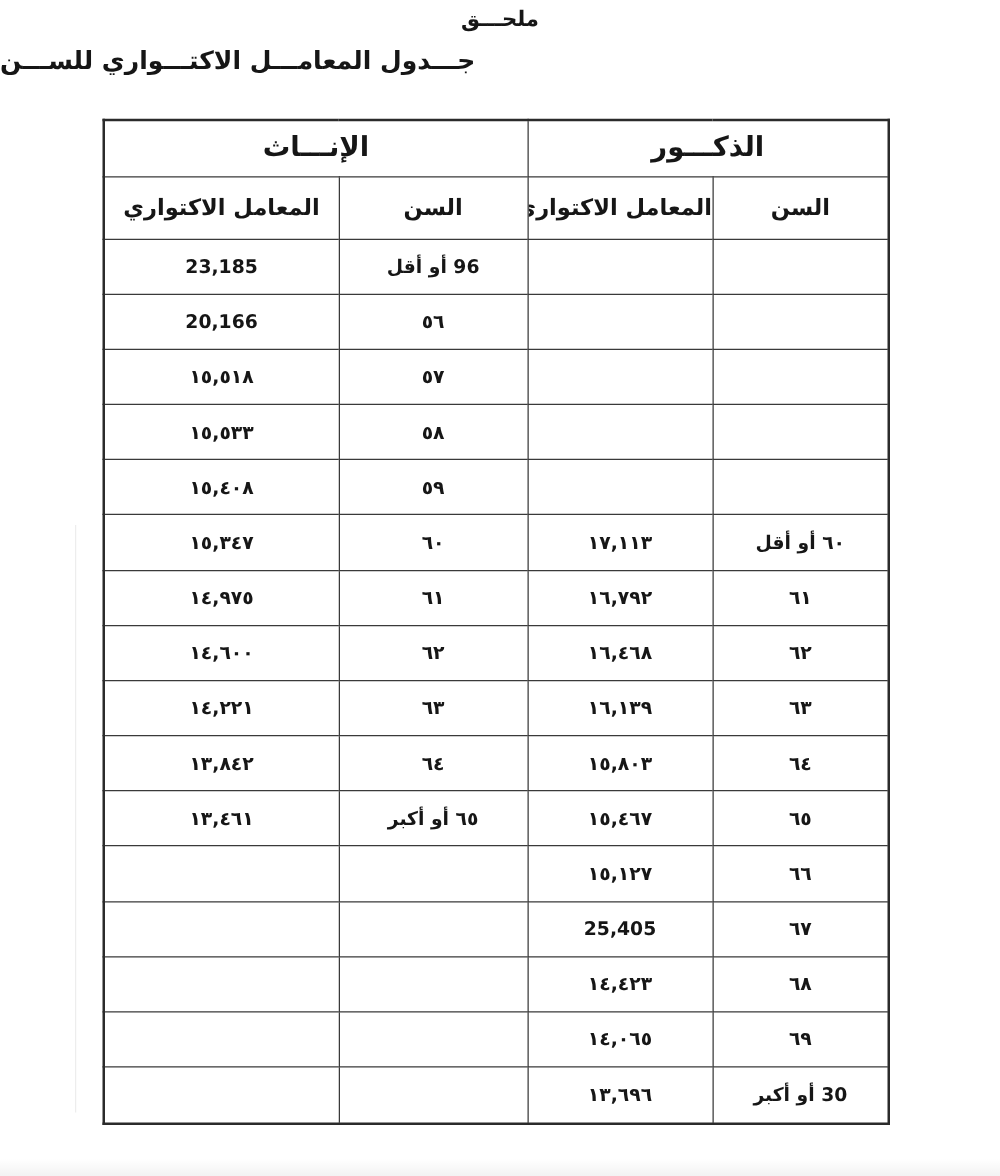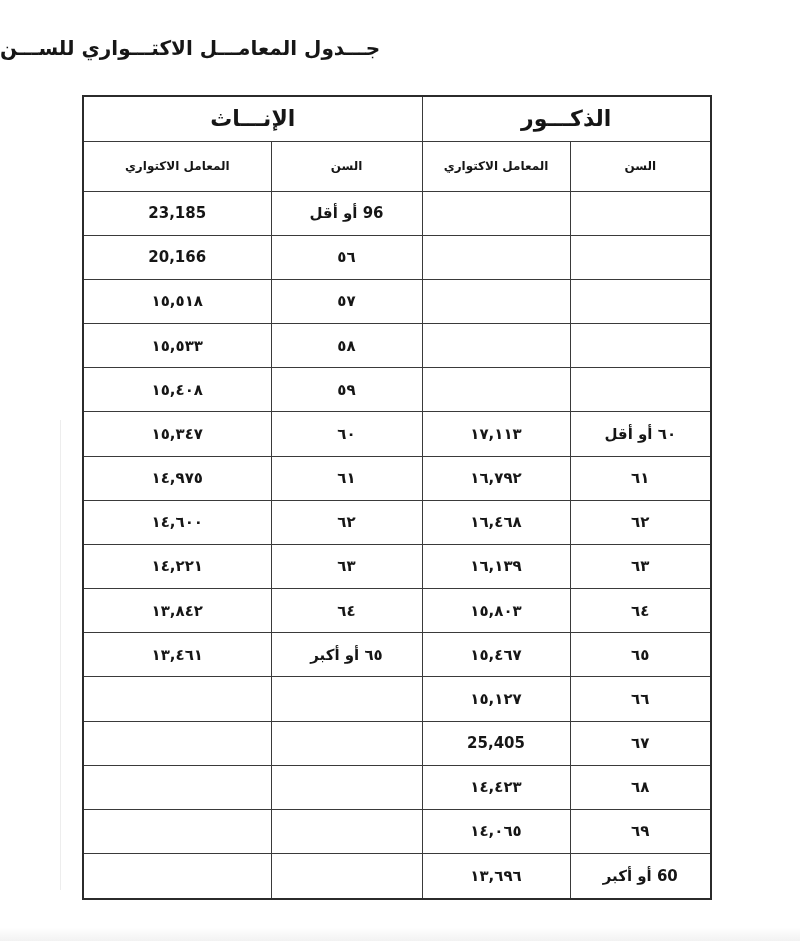--- a/index.html
+++ b/index.html
@@ -46,21 +46,21 @@
   table.factors th, table.factors td {
     border: 1.5px solid var(--border-color);
     text-align: center;
     vertical-align: middle;
     font-weight: 700;
     color: var(--text-color);
     overflow: hidden;
     white-space: nowrap;
   }
   tr.section-row th { height: 45px; font-size: 22px; }
-  tr.cols-row th   { height: 50px; font-size: 12px; margin-top: 32px; }
+  tr.cols-row th   { height: 50px; font-size: 18px; margin-top: 32px; }
   tbody td         { font-size: 15px; }
   
   .scan-shadow-bottom {
     position: absolute;
     left: 0; right: 0; bottom: 0;
     height: 14px;
     background: linear-gradient(to bottom, rgba(0,0,0,0), rgba(0,0,0,0.05));
     pointer-events: none;
   }
   .scan-edge-left {
@@ -69,20 +69,21 @@
     width: 1px; height: 470px;
     background: rgba(0,0,0,0.07);
     pointer-events: none;
   }
 </style>
 </head>
 <body>
 
 <div class="page">
 
+  <div class="doc-title">ملحـــق</div>
   <div class="doc-subtitle">جـــدول المعامـــل الاكتـــواري للســـن</div>
 
   <table class="factors" dir="rtl">
     <colgroup>
       <col style="width:141px">
         <col style="width:148px">
         <col style="width:151px">
         <col style="width:188px">
     </colgroup>
     <thead>
@@ -182,21 +183,21 @@
         <td></td>
         <td></td>
       </tr>
       <tr>
         <td>٦٩</td>
         <td>١٤,٠٦٥</td>
         <td></td>
         <td></td>
       </tr>
       <tr>
-        <td>60 أو أكبر</td>
+        <td>30 أو أكبر</td>
         <td>١٣,٦٩٦</td>
         <td></td>
         <td></td>
       </tr>
     </tbody>
   </table>
 
   <div class="scan-edge-left"></div>
   <div class="scan-shadow-bottom"></div>
 </div>

